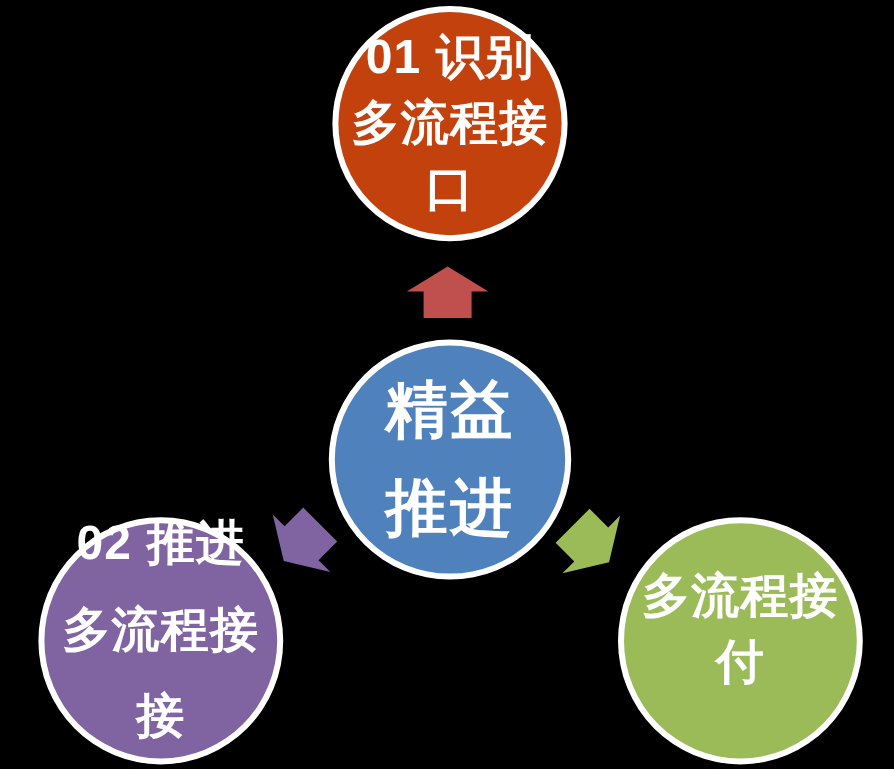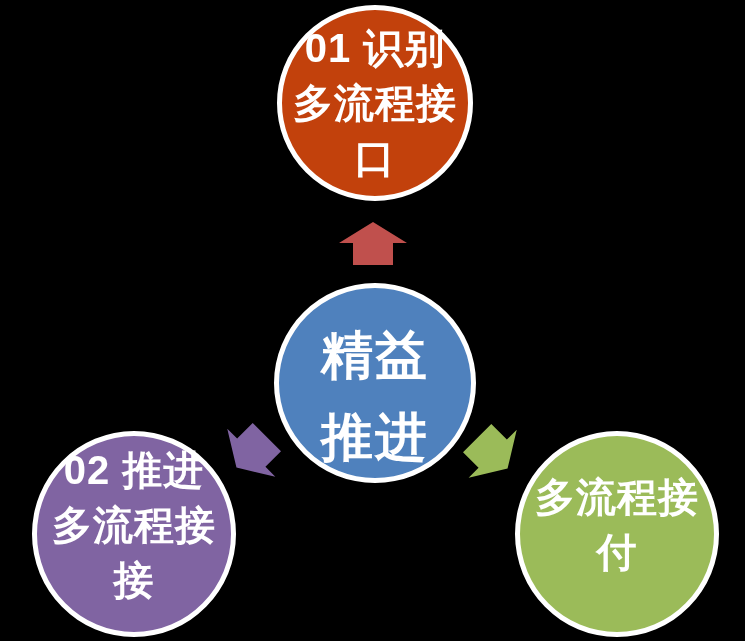--- a/index.html
+++ b/index.html
@@ -47,21 +47,20 @@
     left: 277px;
     top: 5px;
     width: 196px;
     height: 196px;
   }
   .node-center {
     left: 274px;
     top: 283px;
     width: 202px;
     height: 200px;
-    justify-content: flex-end;
   }
   .node-center .line {
     line-height: 82px;
     font-size: 52px;
     letter-spacing: 2px;
   }
   .node-left {
     left: 32px;
     top: 431px;
     width: 204px;
@@ -91,21 +90,21 @@
     <span class="line">01 识别</span>
     <span class="line">多流程接</span>
     <span class="line">口</span>
   </div>
 
   <div class="circle node-center" style="background-color: rgb(79, 129, 189);">
     <span class="line">精益</span>
     <span class="line">推进</span>
   </div>
 
-  <div class="circle node-left" style="background-color: rgb(128, 100, 162);">
+  <div class="circle node-left" style="background-color: rgb(128, 100, 162); gap: 17px;">
     <span class="line">02 推进</span>
     <span class="line">多流程接</span>
     <span class="line">接</span>
   </div>
 
   <div class="circle node-right" style="background-color: rgb(155, 187, 89);">
     <span class="line">多流程接</span>
     <span class="line">付</span>
   </div>
 

